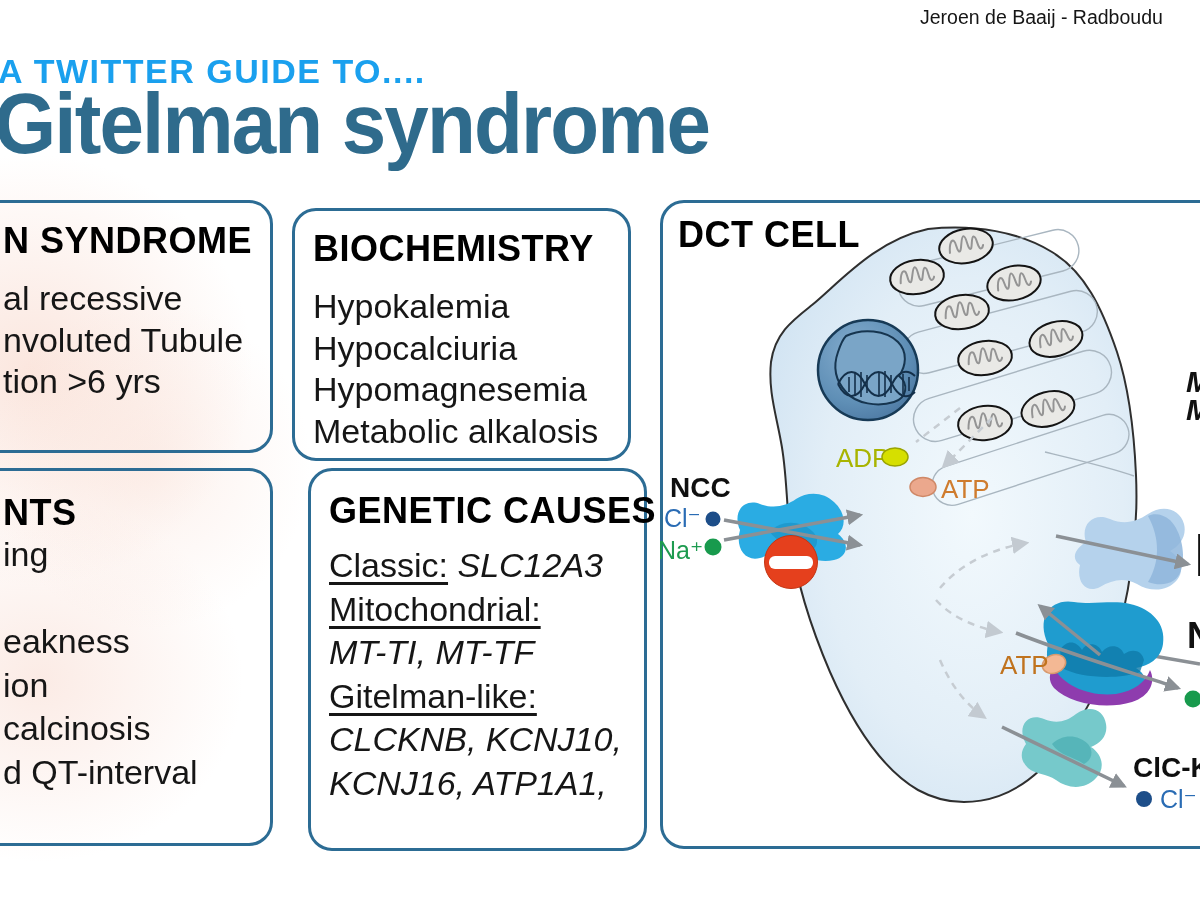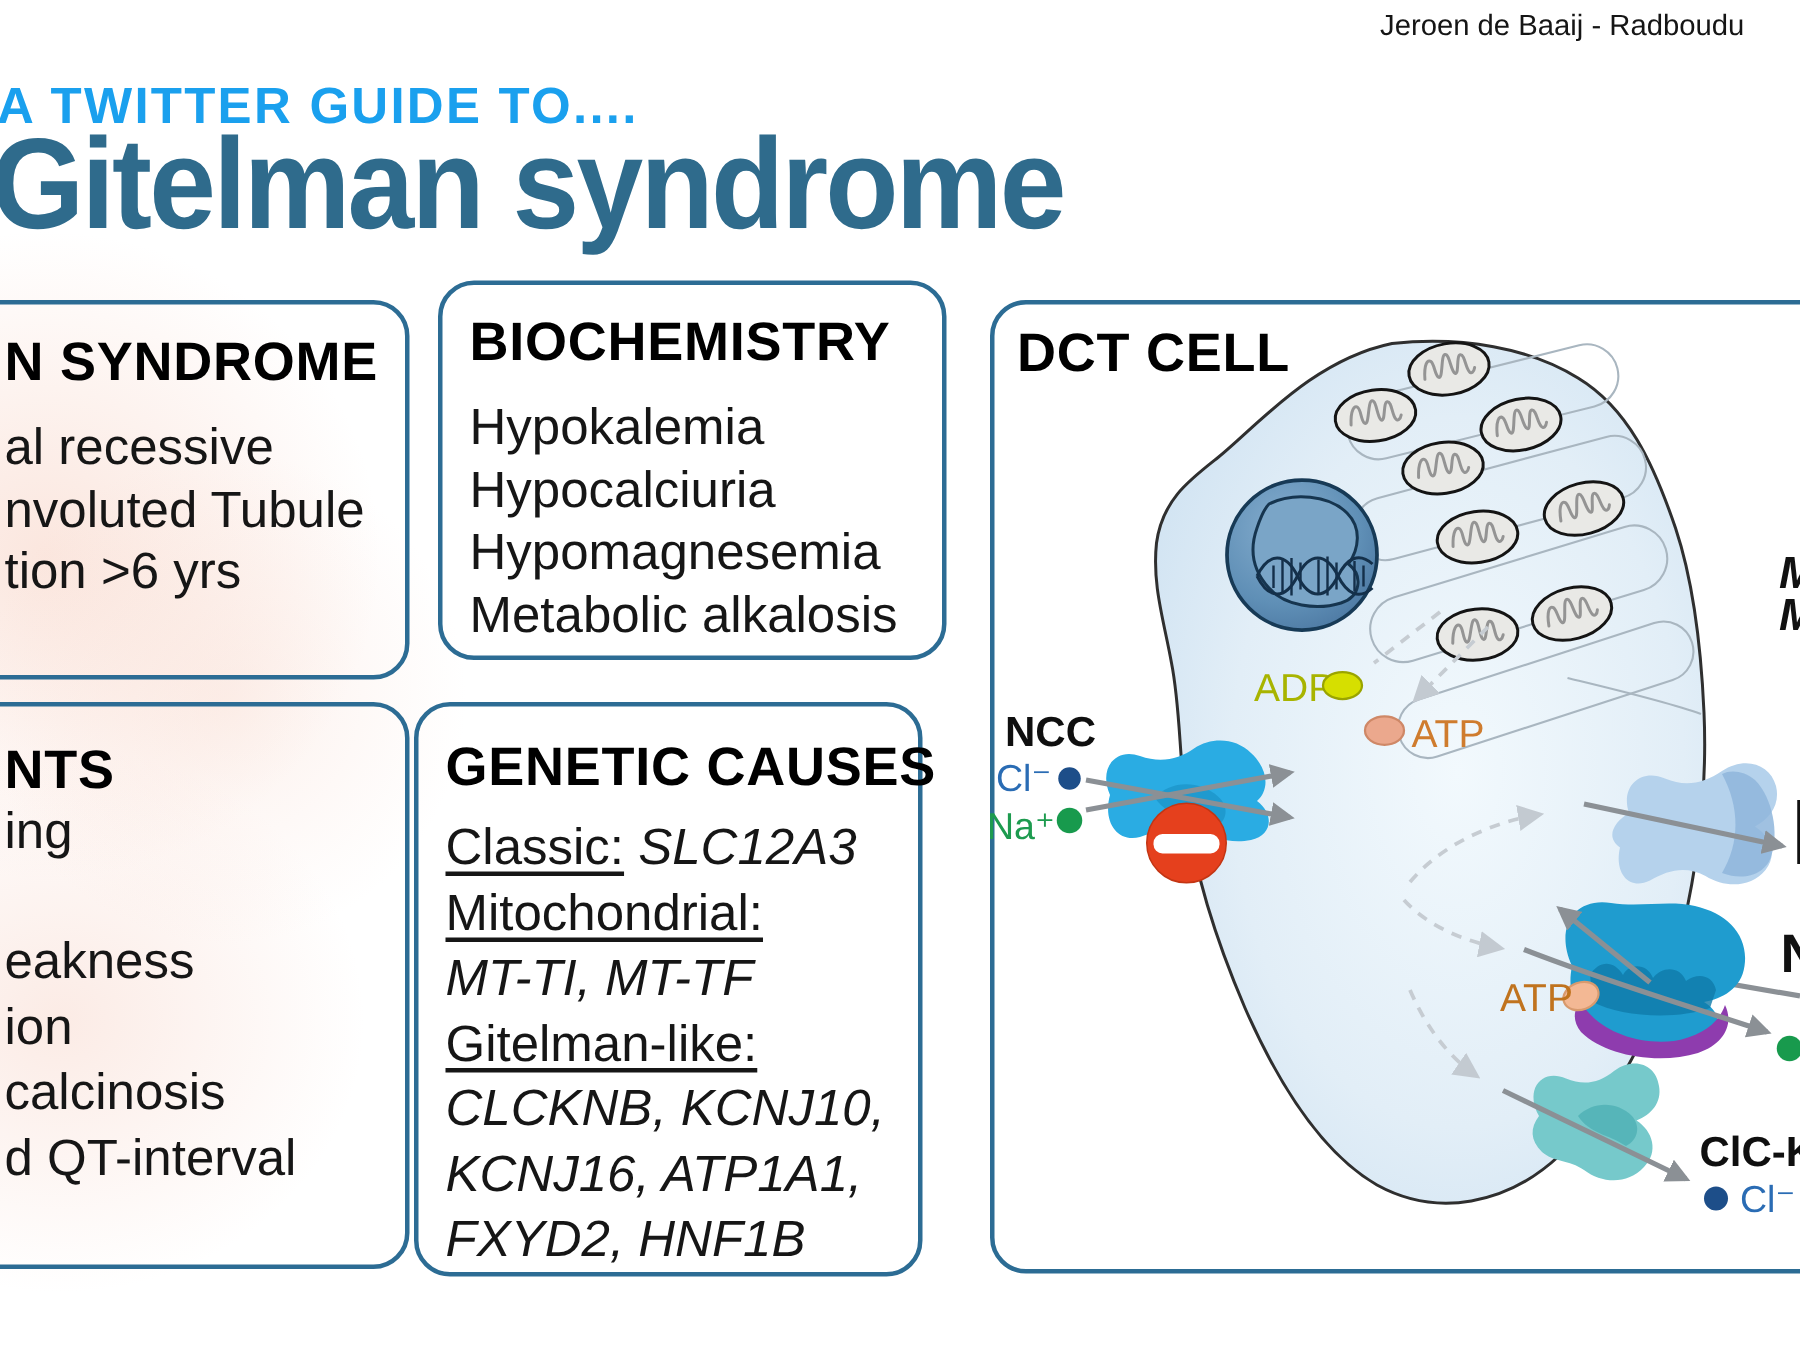--- a/index.html
+++ b/index.html
@@ -43,21 +43,21 @@
   <div class="pad-cut" style="padding-top:17px;">
     <div class="bhead">N SYNDROME</div>
     <div style="margin-top:17px;">
       <div class="bl">al recessive</div>
       <div class="bl">nvoluted Tubule</div>
       <div class="bl">tion &gt;6 yrs</div>
     </div>
   </div>
 </div>
 
-<div class="box" style="left:292px;top:187px;width:333px;height:247px;">
+<div class="box" style="left:292px;top:208px;width:333px;height:247px;">
   <div style="padding:17px 0 0 18px;">
     <div class="bhead">BIOCHEMISTRY</div>
     <div style="margin-top:17px;">
       <div class="bl">Hypokalemia</div>
       <div class="bl">Hypocalciuria</div>
       <div class="bl">Hypomagnesemia</div>
       <div class="bl">Metabolic alkalosis</div>
     </div>
   </div>
 </div>
@@ -69,31 +69,30 @@
       <div class="gl">ing</div>
       <div class="gl"></div>
       <div class="gl">eakness</div>
       <div class="gl">ion</div>
       <div class="gl">calcinosis</div>
       <div class="gl">d QT-interval</div>
     </div>
   </div>
 </div>
 
-<div class="box" style="left:276px;top:468px;width:333px;height:377px;">
+<div class="box" style="left:308px;top:468px;width:333px;height:377px;">
   <div style="padding:19px 0 0 18px;">
     <div class="bhead">GENETIC CAUSES</div>
     <div style="margin-top:14px;">
       <div class="gl"><span class="gu">Classic:</span><span class="gi"> SLC12A3</span></div>
       <div class="gl"><span class="gu">Mitochondrial:</span><span class="gi"></span></div>
       <div class="gl"><span class="gu"></span><span class="gi">MT-TI, MT-TF</span></div>
       <div class="gl"><span class="gu">Gitelman-like:</span><span class="gi"></span></div>
       <div class="gl"><span class="gu"></span><span class="gi">CLCKNB, KCNJ10,</span></div>
       <div class="gl"><span class="gu"></span><span class="gi">KCNJ16, ATP1A1,</span></div>
-      <div class="gl"><span class="gu"></span><span class="gi">FXYD2, HNF1B</span></div>
     </div>
   </div>
 </div>
 
 <div class="box" style="left:660px;top:200px;width:620px;height:643px;"></div>
 <div class="abs bhead" style="left:678px;top:214px;z-index:3;">DCT CELL</div>
 
 <svg class="abs" style="left:660px;top:200px;z-index:2;" width="615" height="643" viewBox="660 200 615 643">
   <defs>
     <radialGradient id="cellg" cx="55%" cy="50%" r="75%">

